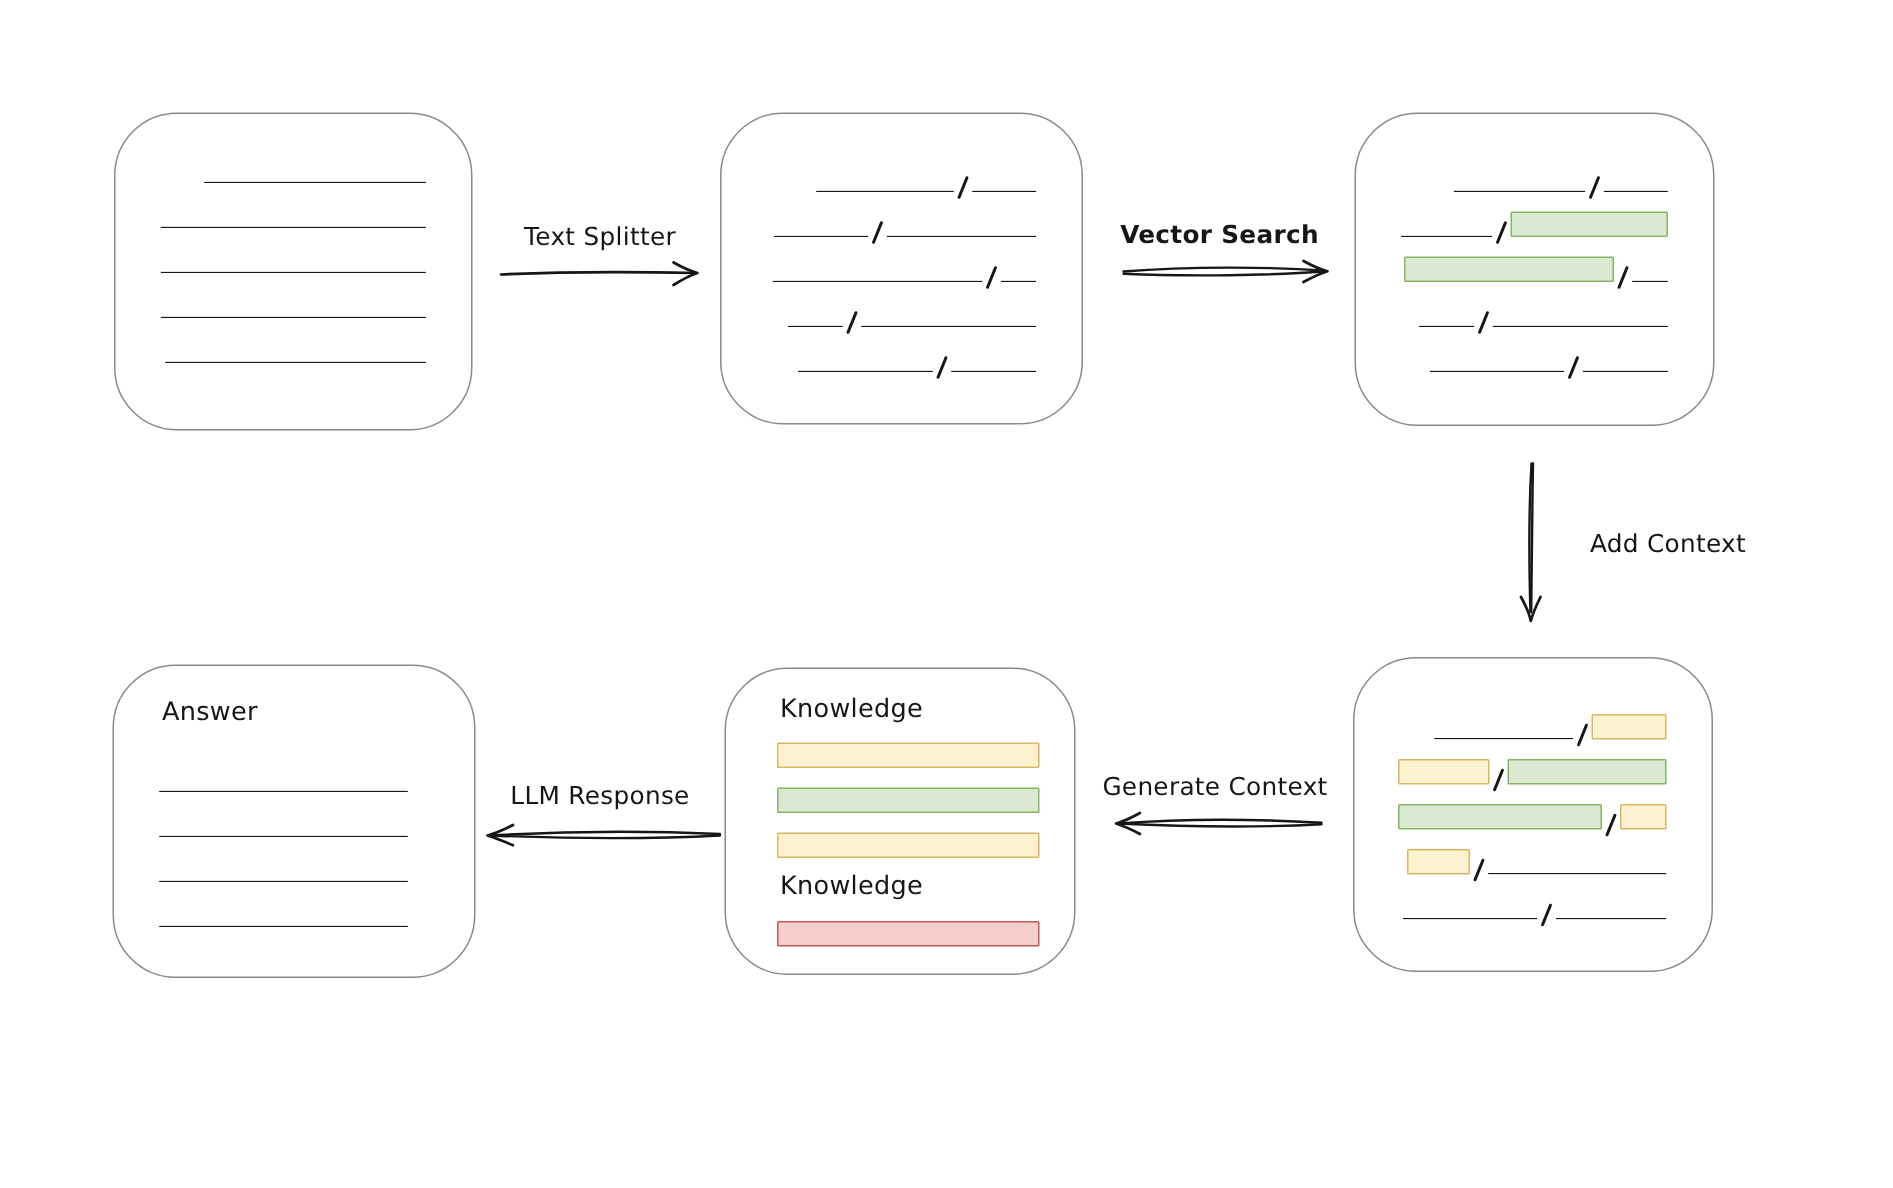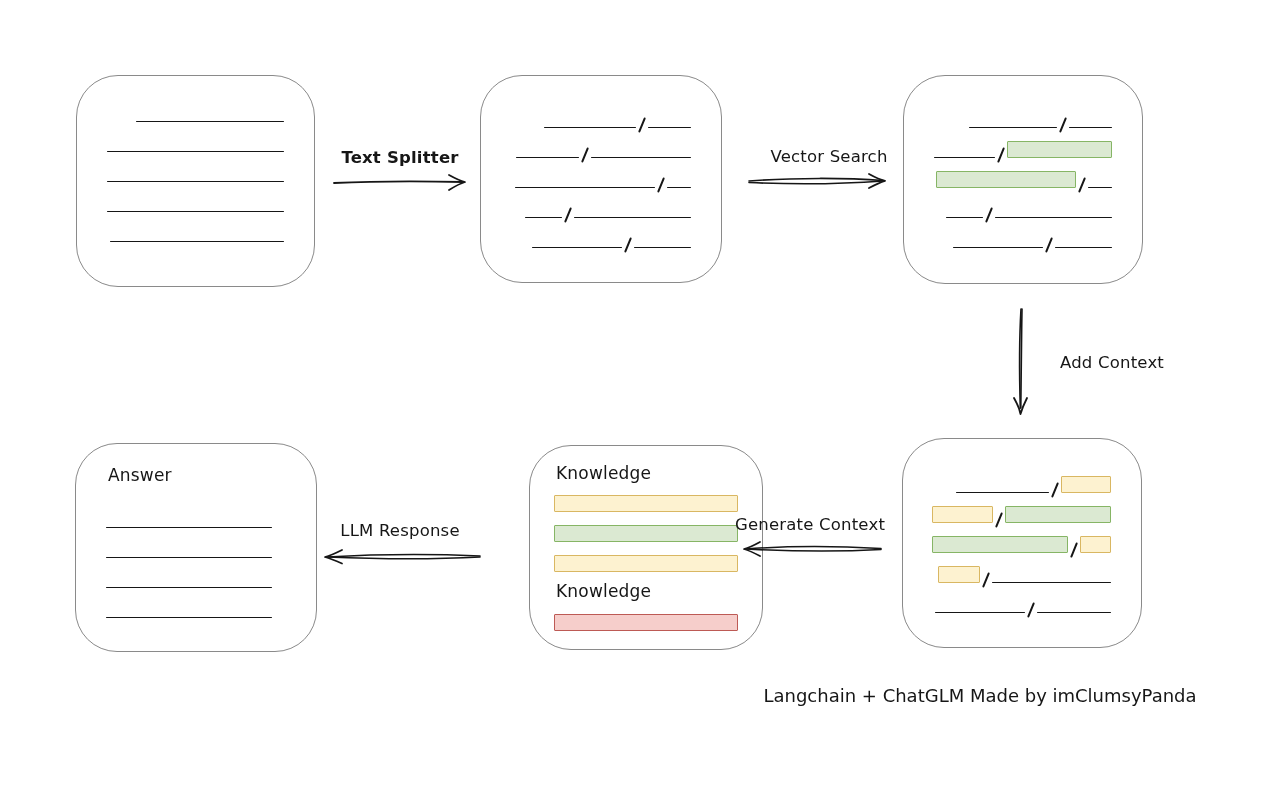--- a/index.html
+++ b/index.html
@@ -46,21 +46,21 @@
   svg.arrow path{stroke:var(--ink,#161616);fill:none;stroke-linecap:round;stroke-linejoin:round;}
   #caption{
     position:absolute;left:760px;top:684px;width:440px;text-align:center;
     font-size:18px;line-height:24px;white-space:nowrap;
   }
   
   #box-source {padding:22px 30px 0 30px;}
   #box-split  {padding:28px 30px 0 30px;}
   #box-vector {padding:28px 30px 0 30px;}
   #box-context{padding:30px 30px 0 29px;}
-  #box-prompt {padding:16px 23px 0 22px;margin-left:46px;}
+  #box-prompt {padding:16px 23px 0 32px;}
   #box-answer {padding:20px 44px 0 30px;}
   #box-prompt .box-title{margin-left:4px;}
   #box-answer .box-title{margin-left:2px;height:24px;}
   #knowledge-rows{margin-top:4px;margin-left:2px;}
   #question-title{margin-top:2px;}
   #question-rows{margin-top:5px;margin-left:2px;}
   #answer-rows{margin-top:16px;}
 </style>
 </head>
 <body>
@@ -209,27 +209,27 @@
         </div>
         <div class="seg-row">
           <span class="seg-line" style="width: 178px;"></span>
         </div>
         <div class="seg-row">
           <span class="seg-line" style="width: 178px;"></span>
         </div>
       </div>
   </div>
 
-  <div class="flow-label centered" style="left:328px;top:147px;width:144px;font-weight:bold;">Text Splitter</div>
+  <div class="flow-label centered" style="left:328px;top:147px;width:144px;">Text Splitter</div>
   <svg class="arrow" style="left:333px;top:169px;" width="134" height="26" viewBox="0 0 134 26">
     <path d="M1,14 C40,12.2 92,12.2 130,13" stroke-width="1.8"></path>
     <path d="M116,6 Q126,11.5 132,13 Q126,14.8 116,21" stroke-width="1.8"></path>
   </svg>
 
-  <div class="flow-label centered" style="left:754px;top:146px;width:150px;">Vector Search</div>
+  <div class="flow-label centered" style="left:738px;top:146px;width:150px;font-weight:bold;">Vector Search</div>
   <svg class="arrow" style="left:748px;top:168px;" width="140" height="26" viewBox="0 0 140 26">
     <path d="M1,13 C45,9.5 100,9.8 135,12.5" stroke-width="1.6"></path>
     <path d="M1,14.5 C45,16.5 100,15.6 135,13" stroke-width="1.6"></path>
     <path d="M121,6 Q131,11.5 137,12.8 Q131,14.6 121,20" stroke-width="1.8"></path>
   </svg>
 
   <div class="flow-label" style="left:1036px;top:352px;width:120px;margin-left:24px;">Add Context</div>
   <svg class="arrow" style="left:1008px;top:308px;" width="26" height="112" viewBox="0 0 26 112">
     <path d="M13,1 C11,35 11.4,70 12.3,100" stroke-width="1.6"></path>
     <path d="M14,1 C13.4,35 13,70 12.8,100" stroke-width="1.6"></path>
@@ -243,15 +243,14 @@
     <path d="M20,6 Q10,11.5 4,13 Q10,14.8 20,20" stroke-width="1.8"></path>
   </svg>
 
   <div class="flow-label centered" style="left:325px;top:520px;width:150px;">LLM Response</div>
   <svg class="arrow" style="left:321px;top:544px;" width="160" height="26" viewBox="0 0 160 26">
     <path d="M159,12 C110,9.8 55,10.2 6,13" stroke-width="1.6"></path>
     <path d="M159,13 C110,15.6 55,15 6,13" stroke-width="1.6"></path>
     <path d="M21,6 Q10,11.5 4,13 Q10,14.8 21,19.5" stroke-width="1.8"></path>
   </svg>
 
-  <div id="caption">Langchain + ChatGLM Made by imClumsyPanda</div>
 
 </div>
 
 </body></html>

